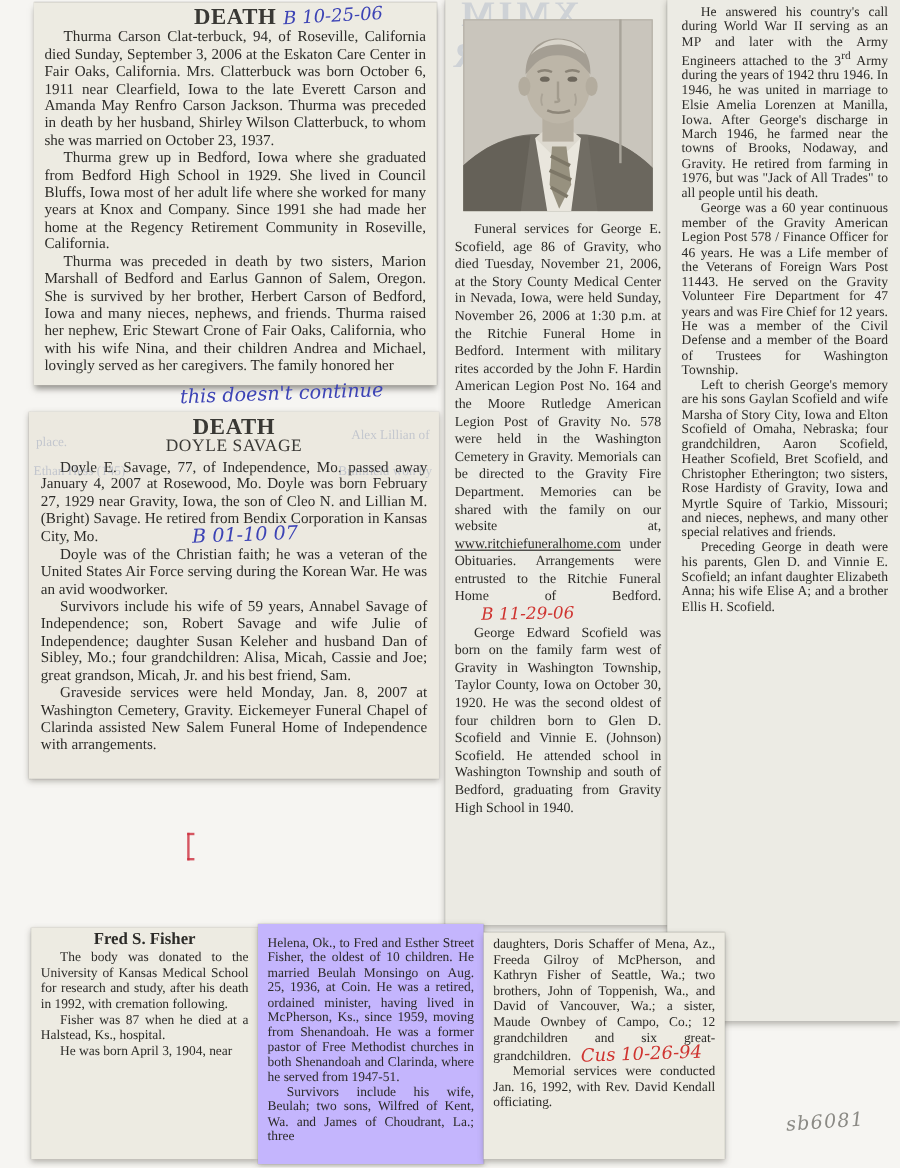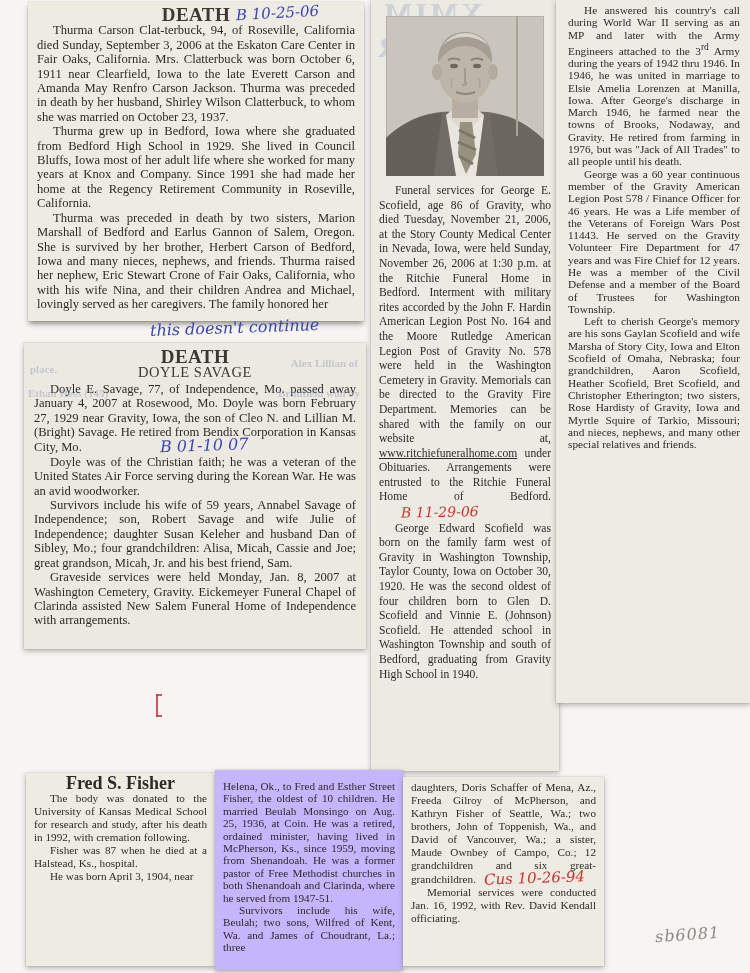--- a/index.html
+++ b/index.html
@@ -26,21 +26,21 @@
     text-indent:0;
   }
   .subhead{
     text-align:center; font-weight:normal; font-size:14.5px;
     letter-spacing:.5px; color:#3a3935; margin:0 0 2px 0; text-indent:0;
   }
   .hand{ font-style:italic; font-family:"DejaVu Serif", serif; white-space:nowrap; }
   .hand-blue{ color:#3c43b5; }
   .hand-red{ color:#cf3430; }
   .ghost{
-    position:absolute; color:#6d7ea8; opacity:.32; font-weight:bold;
+    position:absolute; color:#6d7ea8; opacity:.32; font-weight:normal;
     font-size:11px; pointer-events:none; white-space:nowrap;
     filter:blur(.4px);
   }
   .ghost-big{
     position:absolute; color:#8795b5; opacity:.28; font-weight:bold;
     font-size:30px; letter-spacing:3px; transform:scaleX(-1);
     pointer-events:none; white-space:nowrap; filter:blur(.6px);
   }
   
   #clip-thurma{ left:28px; top:2px; width:336px; height:319px; padding:4px 9px;
@@ -51,29 +51,29 @@
   
   #clip-doyle{ left:24px; top:343px; width:342px; height:306px; padding:5px 10px; background:#ece9e0; }
   #doyle-annot{ display:inline-block; margin-left:62px; transform:rotate(-2deg); font-size:16px; }
   
   #clip-george{ left:371px; top:0px; width:188px; height:771px; padding:4px 8px; background:#ebeae3; }
   #clip-george .news{ font-size:11.6px; line-height:14.6px; }
   #george-photo{ position:relative; width:158px; height:160px; margin:12px auto 8px auto; z-index:2; }
   #george-annot{ margin-left:6px; font-size:14px; display:inline-block; transform:rotate(-1deg);}
   .obit-url{ text-decoration:underline; }
   
-  #clip-right{ left:556px; top:0px; width:194px; height:703px; padding:4px 10px 4px 12px; background:#ecebe4; }
+  #clip-right{ left:556px; top:0px; width:194px; height:851px; padding:4px 10px 4px 12px; background:#ecebe4; }
   #clip-right .news{ font-size:11.3px; line-height:12.3px; }
   
   .fisher-col .news{ font-size:11.2px; line-height:13.0px; }
   #fisher-c1{ left:26px; top:773px; width:189px; height:193px; padding:4px 8px; }
   #fisher-c2{ left:215px; top:770px; width:188px; height:200px; padding:10px 8px 4px 8px; background:#c4b5fd; }
   #fisher-c2 .news{ line-height:12.4px; }
   #fisher-c3{ left:403px; top:777px; width:201px; height:189px; padding:4px 8px; }
-  #fisher-header{ text-align:center; font-weight:bold; font-size:18px; margin:0 0 2px 0; text-indent:0; }
+  #fisher-header{ text-align:center; font-weight:bold; font-size:14px; margin:0 0 2px 0; text-indent:0; }
   #fisher-annot{ margin-left:8px; font-size:15px; display:inline-block; transform:rotate(-2deg); }
   
   #red-bracket{ position:absolute; left:156px; top:694px; width:9px; height:23px;
     border-left:2px solid rgba(205,45,60,.8); }
   #red-bracket:before, #red-bracket:after{
     content:""; position:absolute; left:-2px; width:6px; height:2px; background:rgba(205,45,60,.8);}
   #red-bracket:before{ top:0; } #red-bracket:after{ bottom:0; }
   
   #scan-code{ position:absolute; left:655px; top:925px; transform:rotate(-4deg);
     color:#8b8a85; font-size:16px; font-style:italic; letter-spacing:1px;
@@ -156,20 +156,21 @@
     <p class="para"><span>Funeral services for George E. Scofield, age 86 of Gravity, who died Tuesday, November 21, 2006, at the Story County Medical Center in Nevada, Iowa, were held Sunday, November 26, 2006 at 1:30 p.m. at the Ritchie Funeral Home in Bedford.  Interment with military rites accorded by the John F. Hardin American Legion Post No. 164 and the Moore Rutledge American Legion Post of Gravity No. 578 were held in the Washington Cemetery in Gravity.  Memorials can be directed to the Gravity Fire Department. Memories can be shared with the family on our website at, </span><span class="obit-url">www.ritchiefuneralhome.com</span><span> under Obituaries.  Arrangements were entrusted to the Ritchie Funeral Home of Bedford.</span><span class="hand hand-red" id="george-annot">B 11-29-06</span></p>
     <p class="para">George Edward Scofield was born on the family farm west of Gravity in Washington Township, Taylor County, Iowa on October 30, 1920.  He was the second oldest of four children born to Glen D. Scofield and Vinnie E. (Johnson) Scofield.  He attended school in Washington Township and south of Bedford, graduating from Gravity High School in 1940.</p>
   </div>
 </div>
 
 <div class="clipping" id="clip-right">
   <div class="news">
     <p class="para"><span>He answered his country's call during World War II serving as an MP and later with the Army Engineers attached to the 3</span><sup>rd</sup><span> Army during the years of 1942 thru 1946.  In 1946, he was united in marriage to Elsie Amelia Lorenzen at Manilla, Iowa. After George's discharge in March 1946, he farmed near the towns of Brooks, Nodaway, and Gravity.  He retired from farming in 1976, but was "Jack of All Trades" to all people until his death.</span></p>
     <p class="para">George was a 60 year continuous member of the Gravity American Legion Post 578 / Finance Officer for 46 years.  He was a Life member of the Veterans of Foreign Wars Post 11443.  He served on the Gravity Volunteer Fire Department for 47 years and was Fire Chief for 12 years. He was a member of the Civil Defense and a member of the Board of Trustees for Washington Township.</p>
     <p class="para">Left to cherish George's memory are his sons Gaylan Scofield and wife Marsha of Story City, Iowa and Elton Scofield of Omaha, Nebraska; four grandchildren, Aaron Scofield, Heather Scofield, Bret Scofield, and Christopher Etherington; two sisters, Rose Hardisty of Gravity, Iowa and Myrtle Squire of Tarkio, Missouri; and nieces, nephews, and many other special relatives and friends.</p>
+    <p class="para">Preceding George in death were his parents, Glen D. and Vinnie E. Scofield; an infant daughter Elizabeth Anna; his wife Elise A; and a brother Ellis H. Scofield.</p>
   </div>
 </div>
 
 <div class="clipping fisher-col" id="fisher-c1">
   <div class="news">
     <p id="fisher-header">Fred S. Fisher</p>
     <p class="para">The body was donated to the University of Kansas Medical School for research and study, after his death in 1992, with cremation following.</p>
     <p class="para">Fisher was 87 when he died at a Halstead, Ks., hospital.</p>
     <p class="para">He was born April 3, 1904, near</p>
   </div>

